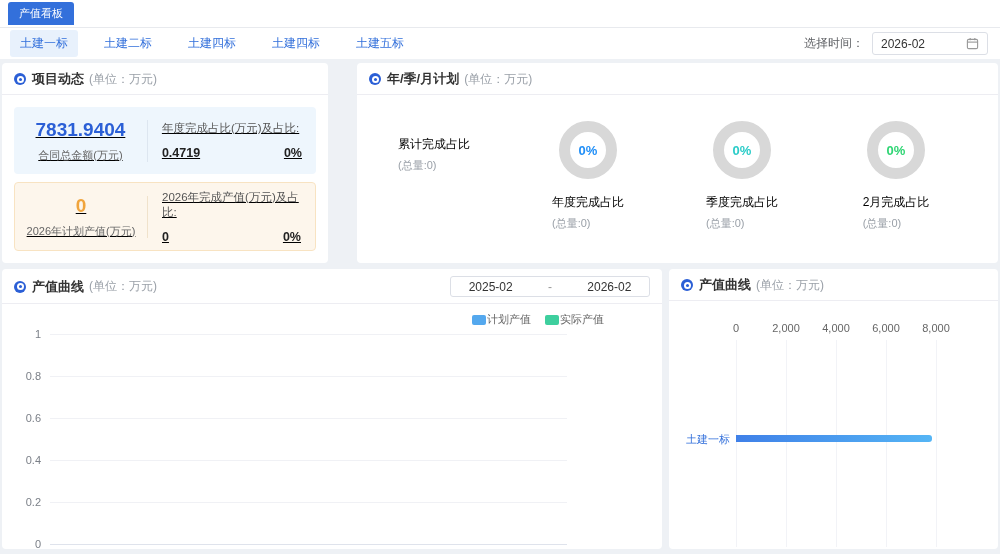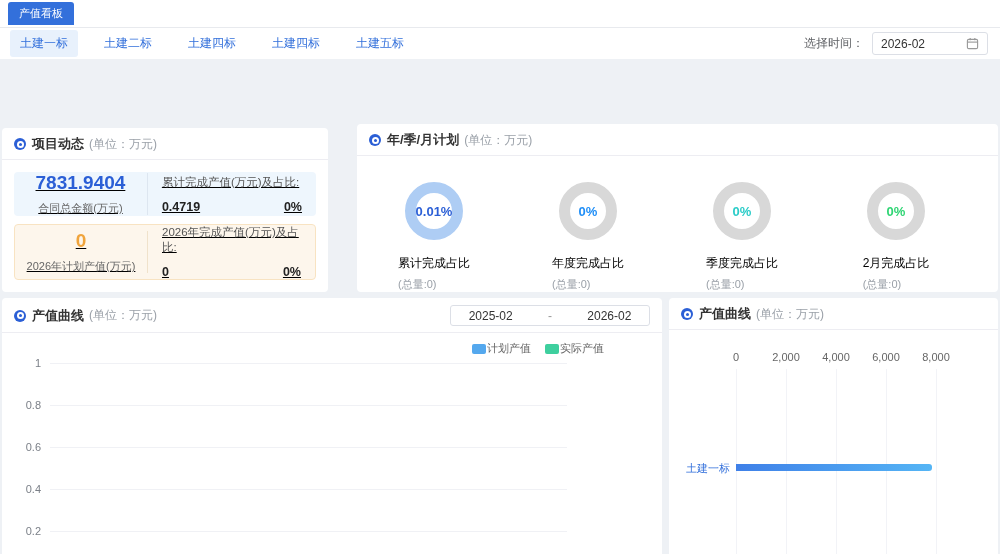--- a/index.html
+++ b/index.html
@@ -16,21 +16,21 @@
   .tab.active { background:#e8f1fc; }
   .date-area { margin-left:auto; display:flex; align-items:center; padding-right:2px; }
   .date-label { font-size:12px; color:#606266; margin-right:8px; }
   .date-input { width:116px; height:23px; border:1px solid #dcdfe6; border-radius:3px; background:#fff;
     display:flex; align-items:center; padding:0 8px; font-size:12px; color:#333; }
   .date-input .val { flex:1; }
 
   
   .grid { margin:4px 2px 0 2px; }
   .row { display:flex; gap:7px; }
-  .row1 { height:229px; margin-bottom:6px;align-items:flex-end; }
+  .row1 { height:200px; margin-bottom:6px; }
   .row2 { height:280px;text-align:center; }
   .panel { background:#fff; border-radius:4px; display:flex; flex-direction:column; overflow:hidden; }
   .p-project { width:326px; }
   .p-plan { flex:1;margin-left:22px; }
   .p-curve { width:660px; }
   .p-contract { flex:1; }
 
   .p-head { display:flex; align-items:center; padding:7px 12px 6px 12px; border-bottom:1px solid #ededf2; }
   .p-title { font-size:13px; font-weight:bold; color:#333; margin-left:6px; }
   .p-unit { font-size:12px; color:#9aa0a8; margin-left:5px; }
@@ -132,21 +132,21 @@
       </div>
       <div class="p-body">
         <div class="cards">
           <div class="stat-card blue">
             <div class="sc-left">
               <div class="sc-big blue">7831.9404</div>
               <div class="sc-sub">合同总金额(万元)</div>
             </div>
             <div class="sc-div"></div>
             <div class="sc-right">
-              <div class="sc-rt">累计完成产值(万元)及占比:</div>
+              <div class="sc-rt">年度完成占比(万元)及占比:</div>
               <div class="sc-row">
                 <span class="sc-rv">0.4719</span>
                 <span class="sc-rp">0%</span>
               </div>
             </div>
           </div>
           <div class="stat-card orange">
             <div class="sc-left">
               <div class="sc-big orange">0</div>
               <div class="sc-sub">2026年计划产值(万元)</div>
@@ -170,23 +170,20 @@
             <i>
               <b></b>
             </i>
           </span>
         <span class="p-title">年/季/月计划</span>
         <span class="p-unit">(单位：万元)</span>
       </div>
       <div class="p-body">
         <div class="donut-row">
           <div class="donut-item">
-            <div class="donut-ring" style="border-color: rgb(174, 205, 244);">
-              <span class="donut-pct" style="color: rgb(43, 95, 214);">0.01%</span>
-            </div>
             <div class="donut-text">
               <div class="donut-label">累计完成占比</div>
               <div class="donut-total">(总量:0)</div>
             </div>
           </div>
           <div class="donut-item">
             <div class="donut-ring" style="border-color: rgb(216, 216, 216);">
               <span class="donut-pct" style="color: rgb(31, 142, 247);">0%</span>
             </div>
             <div class="donut-text">

